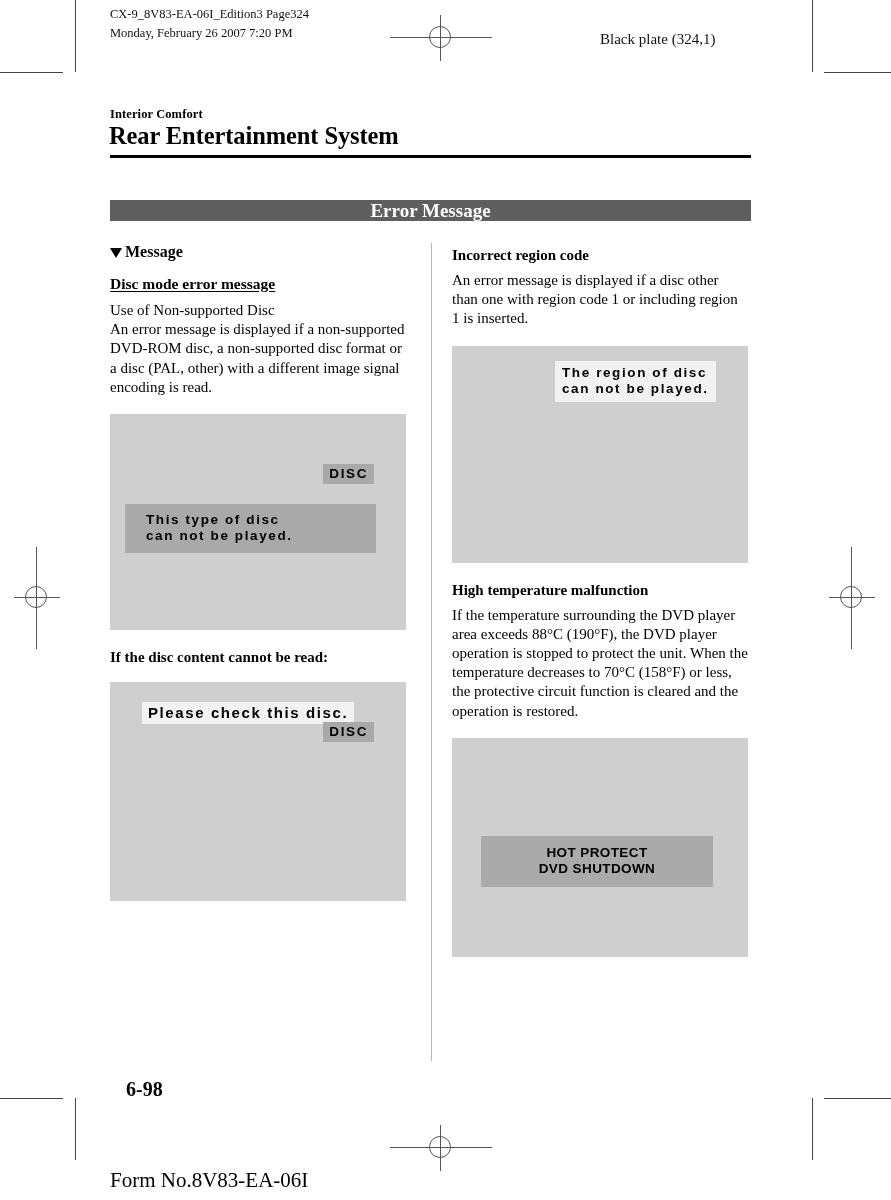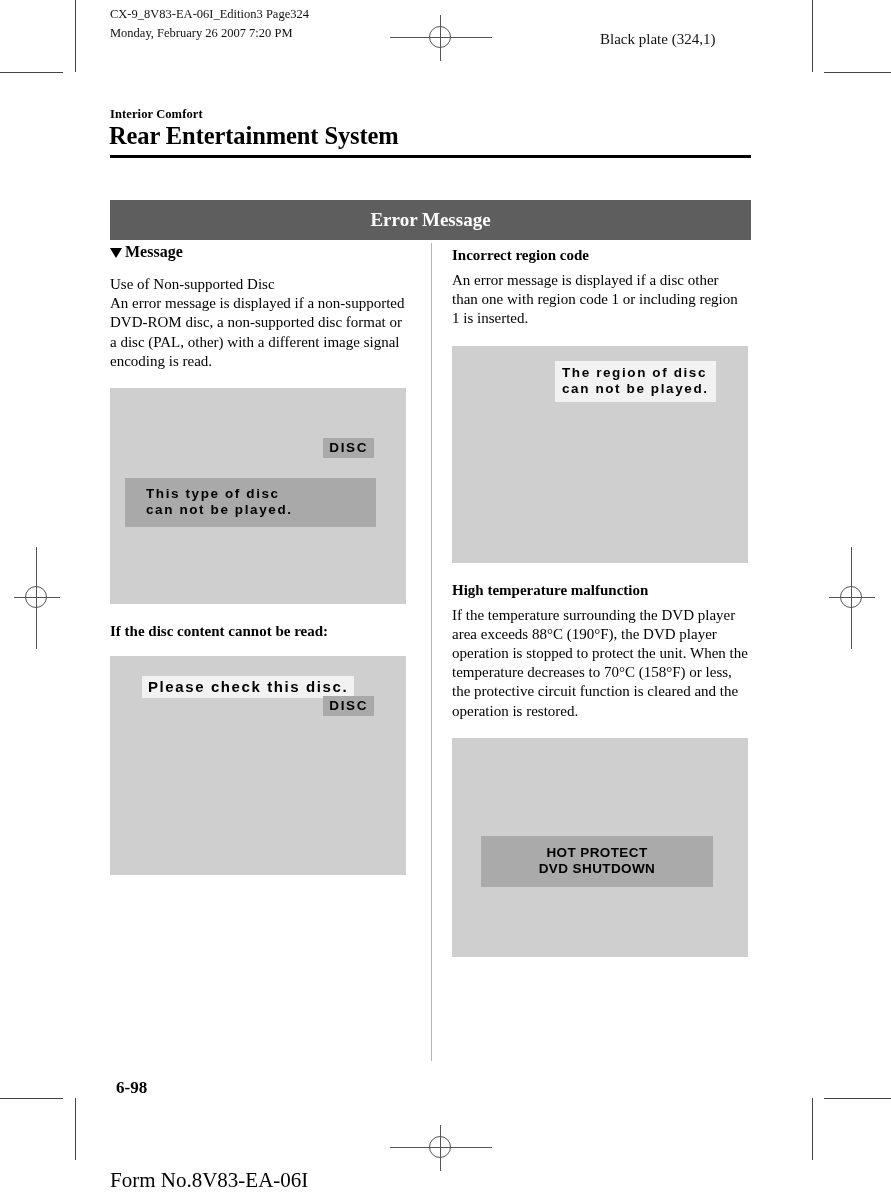--- a/index.html
+++ b/index.html
@@ -105,21 +105,21 @@
     height: 3px;
     background: #000;
   }
 
   
   .banner {
     position: absolute;
     left: 110px;
     top: 200px;
     width: 641px;
-    height: 40px;
+    height: 21px;
     background: #5e5e5e;
     color: #ffffff;
     display: flex;
     align-items: center;
     justify-content: center;
     font-family: "Liberation Serif", serif;
     font-weight: bold;
     font-size: 19px;
   }
 
@@ -196,25 +196,25 @@
     color: #000;
     white-space: pre-line;
   }
   .osd.gray  { background: #a9a9a9; }
   .osd.white { background: #f2f2f2; }
   .osd.dark  { background: #aaaaaa; }
 
   
   .page-num {
     position: absolute;
-    left: 116px;
+    left: 126px;
     top: 1078px;
     font-family: "Liberation Serif", serif;
     font-weight: bold;
-    font-size: 17px;
+    font-size: 20px;
   }
   .form-no {
     position: absolute;
     left: 110px;
     top: 1168px;
     font-family: "Liberation Serif", serif;
     font-size: 21px;
   }
 </style>
 </head>
@@ -266,20 +266,21 @@
 
   <div class="col-divider"></div>
 
   <div class="col col-left">
 
     <div class="msg-head">
       <span class="tri"></span>
       <span>Message</span>
     </div>
 
+    <h3 class="sub-u">Disc mode error message</h3>
     <p class="body">Use of Non-supported Disc
 An error message is displayed if a non-supported DVD-ROM disc, a non-supported disc format or a disc (PAL, other) with a different image signal encoding is read.</p>
 
     <div class="screen" style="width:296px; height:216px; margin-top:17px;">
       <div class="osd gray" style="right:32px; top:50px; font-size:13.5px; padding:2px 6px;">DISC</div>
       <div class="osd gray" style="left:15px; top:90px; width:230px; font-size:13.5px; padding:8px 0 8px 21px;">This type of disc
 can not be played.</div>
     </div>
 
     <h3 class="sub" style="margin-top:19px;">If the disc content cannot be read:</h3>

